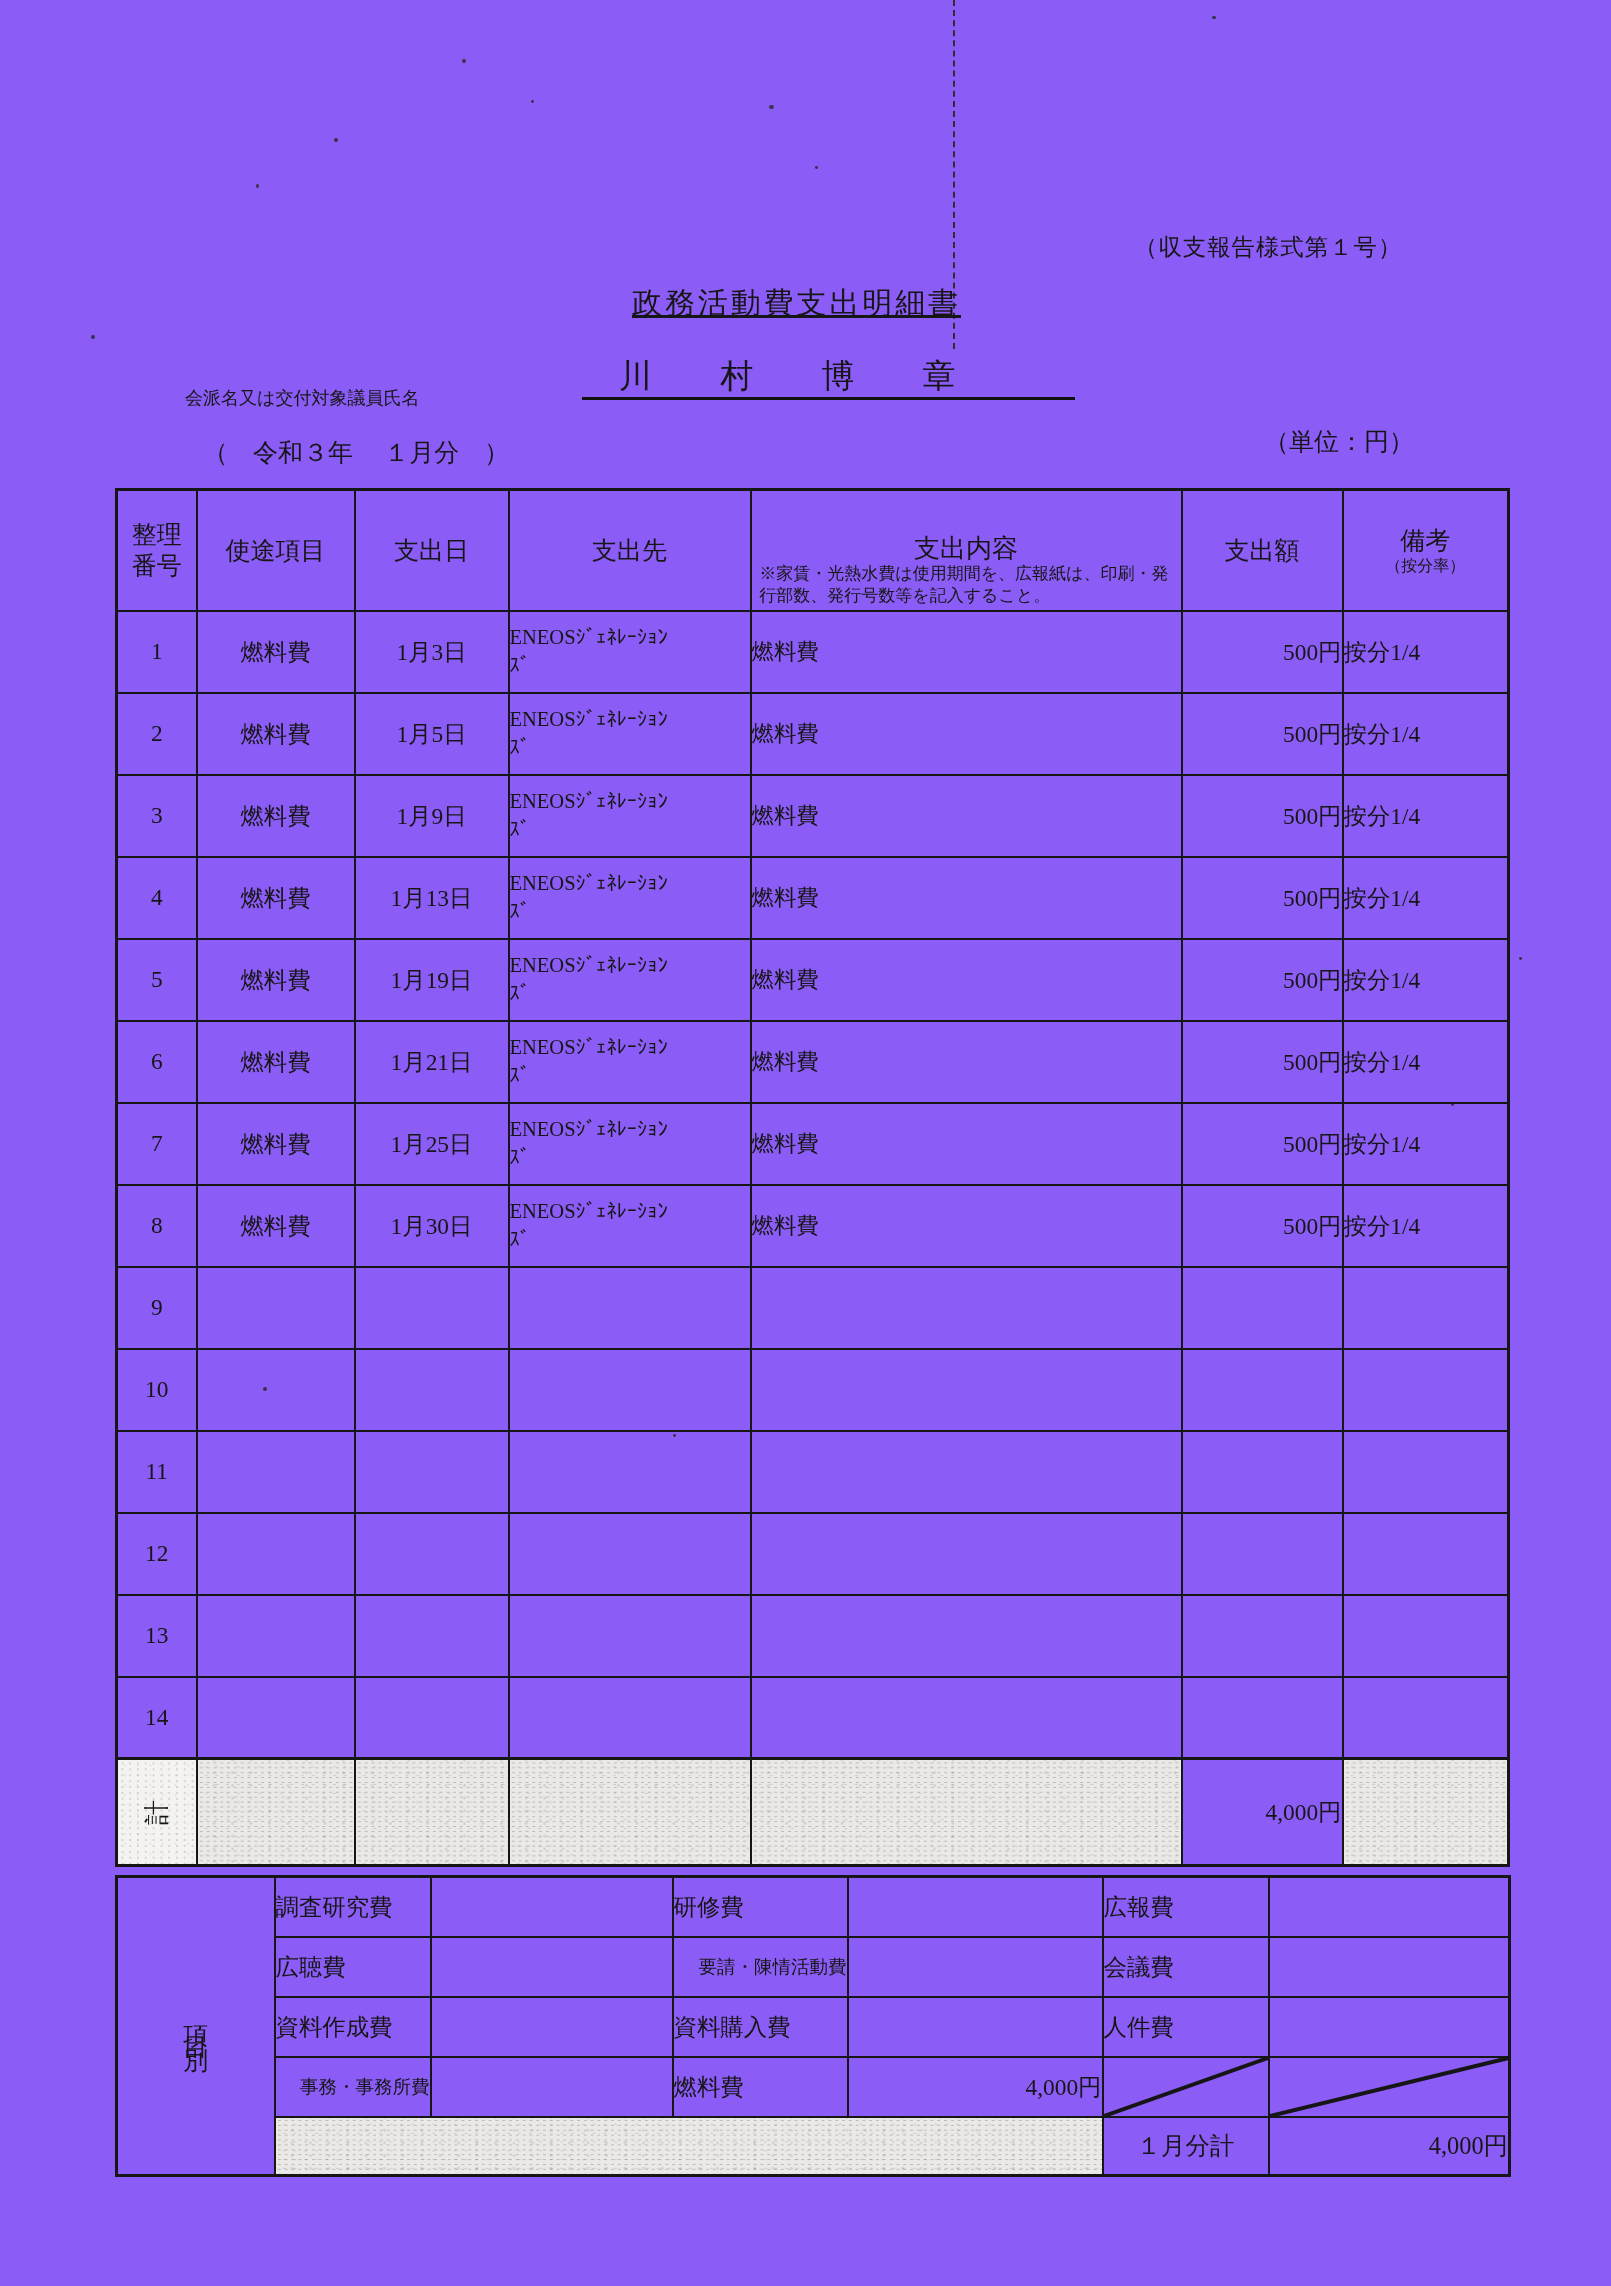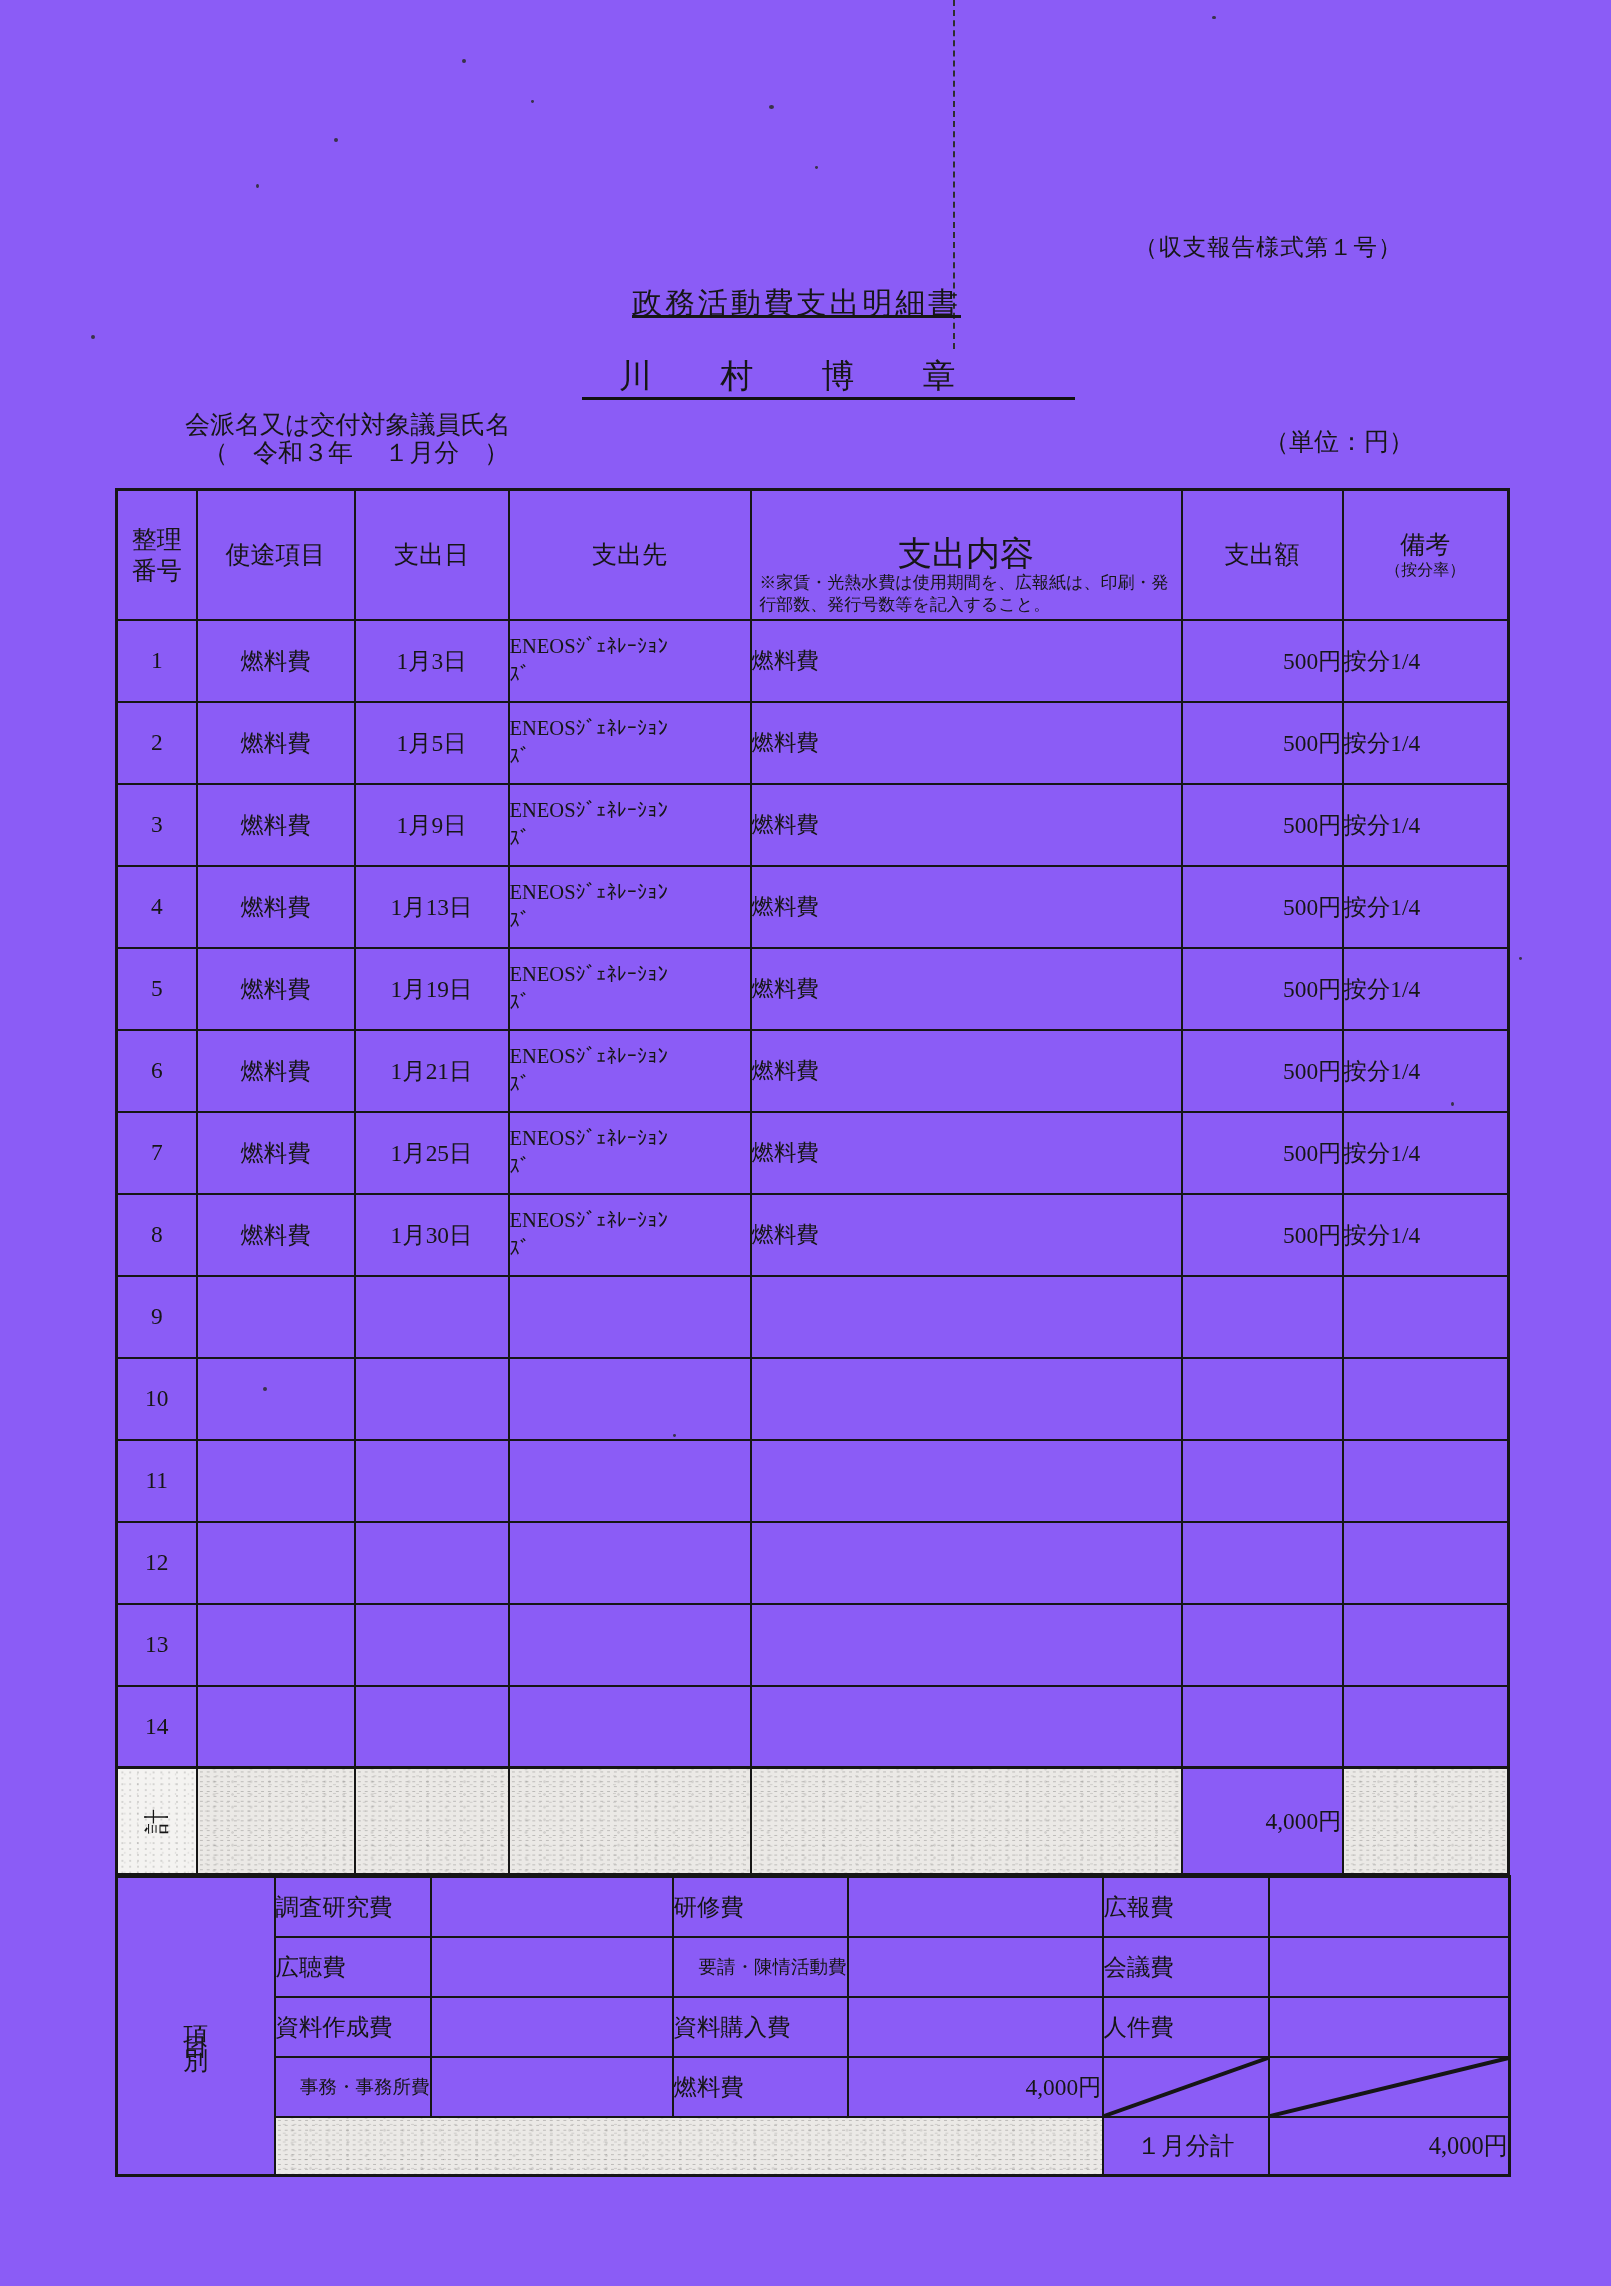--- a/index.html
+++ b/index.html
@@ -15,21 +15,21 @@
   
   .fold-line {
     position: absolute; left: 953px; top: 0; height: 349px; width: 0;
     border-left: 2.9px dashed #2e2e2e;
   }
   .speck { position:absolute; background:#2a2a2a; border-radius:50%; opacity:.85; }
 
   
   .form-note { position:absolute; top:231px; left:1134px; font-size:23.4px; letter-spacing:1px; }
   .doc-title { position:absolute; top:283px; left:632px; font-size:30px; letter-spacing:2.9px;text-decoration:underline; }
-  .name-label { position:absolute; top:386px; left:185px; font-size:25px;margin-top:22px; }
+  .name-label { position:absolute; top:386px; left:185px; font-size:18px; }
   .name-line {
     position:absolute; top:354px; left:582px; width:493px; height:46px;
     border-bottom:3.9px solid #111; font-size:33px; white-space:pre;
     letter-spacing:17.6px; padding-left:37px; box-sizing:border-box;
   }
   .period-note { position:absolute; top:436px; left:203px; font-size:25px; white-space:pre; }
   .unit-note { position:absolute; top:425px; left:1264px; font-size:25px; }
 
   
   table.main {
@@ -43,21 +43,21 @@
   }
   table.main { border:3.9px solid #161616; }
   tr.hdr td { border-bottom:2.9px solid #161616; }
   tr.hdr { height:115px;padding-left:14px; }
   tr.data-row { height:82px; }
   tr.total-row { height:107px; }
   tr.total-row td { border-top:3.9px solid #161616; }
 
   .th-center { text-align:center; font-size:25px; line-height:1.25; }
   .pre { white-space:pre-line; }
-  .detail-head { text-align:center; font-size:34px; line-height:1.1; padding-top:3.9px;margin-top:40px; }
+  .detail-head { text-align:center; font-size:26px; line-height:1.1; padding-top:3.9px;margin-top:40px; }
   .detail-note { font-size:17px; text-align:left; line-height:1.25; padding:0 5.9px 3.9px 7.8px; }
   .remark-sub { font-size:16px; }
 
   td.c-no   { text-align:center; font-size:23.4px; }
   td.c-item { text-align:center; font-size:23.4px; }
   td.c-date { text-align:center; font-size:23.4px; }
   td.c-payee{ text-align:left; vertical-align:top; font-size:20.5px; line-height:1.35; padding:3.9px 2px 0 3.9px; }
   td.c-payee span { white-space:pre-line; }
   td.c-detail { text-align:left; font-size:22.4px; padding-left:7.8px; }
   td.c-amount { text-align:right; font-size:23.4px; padding-right:11.7px; }

